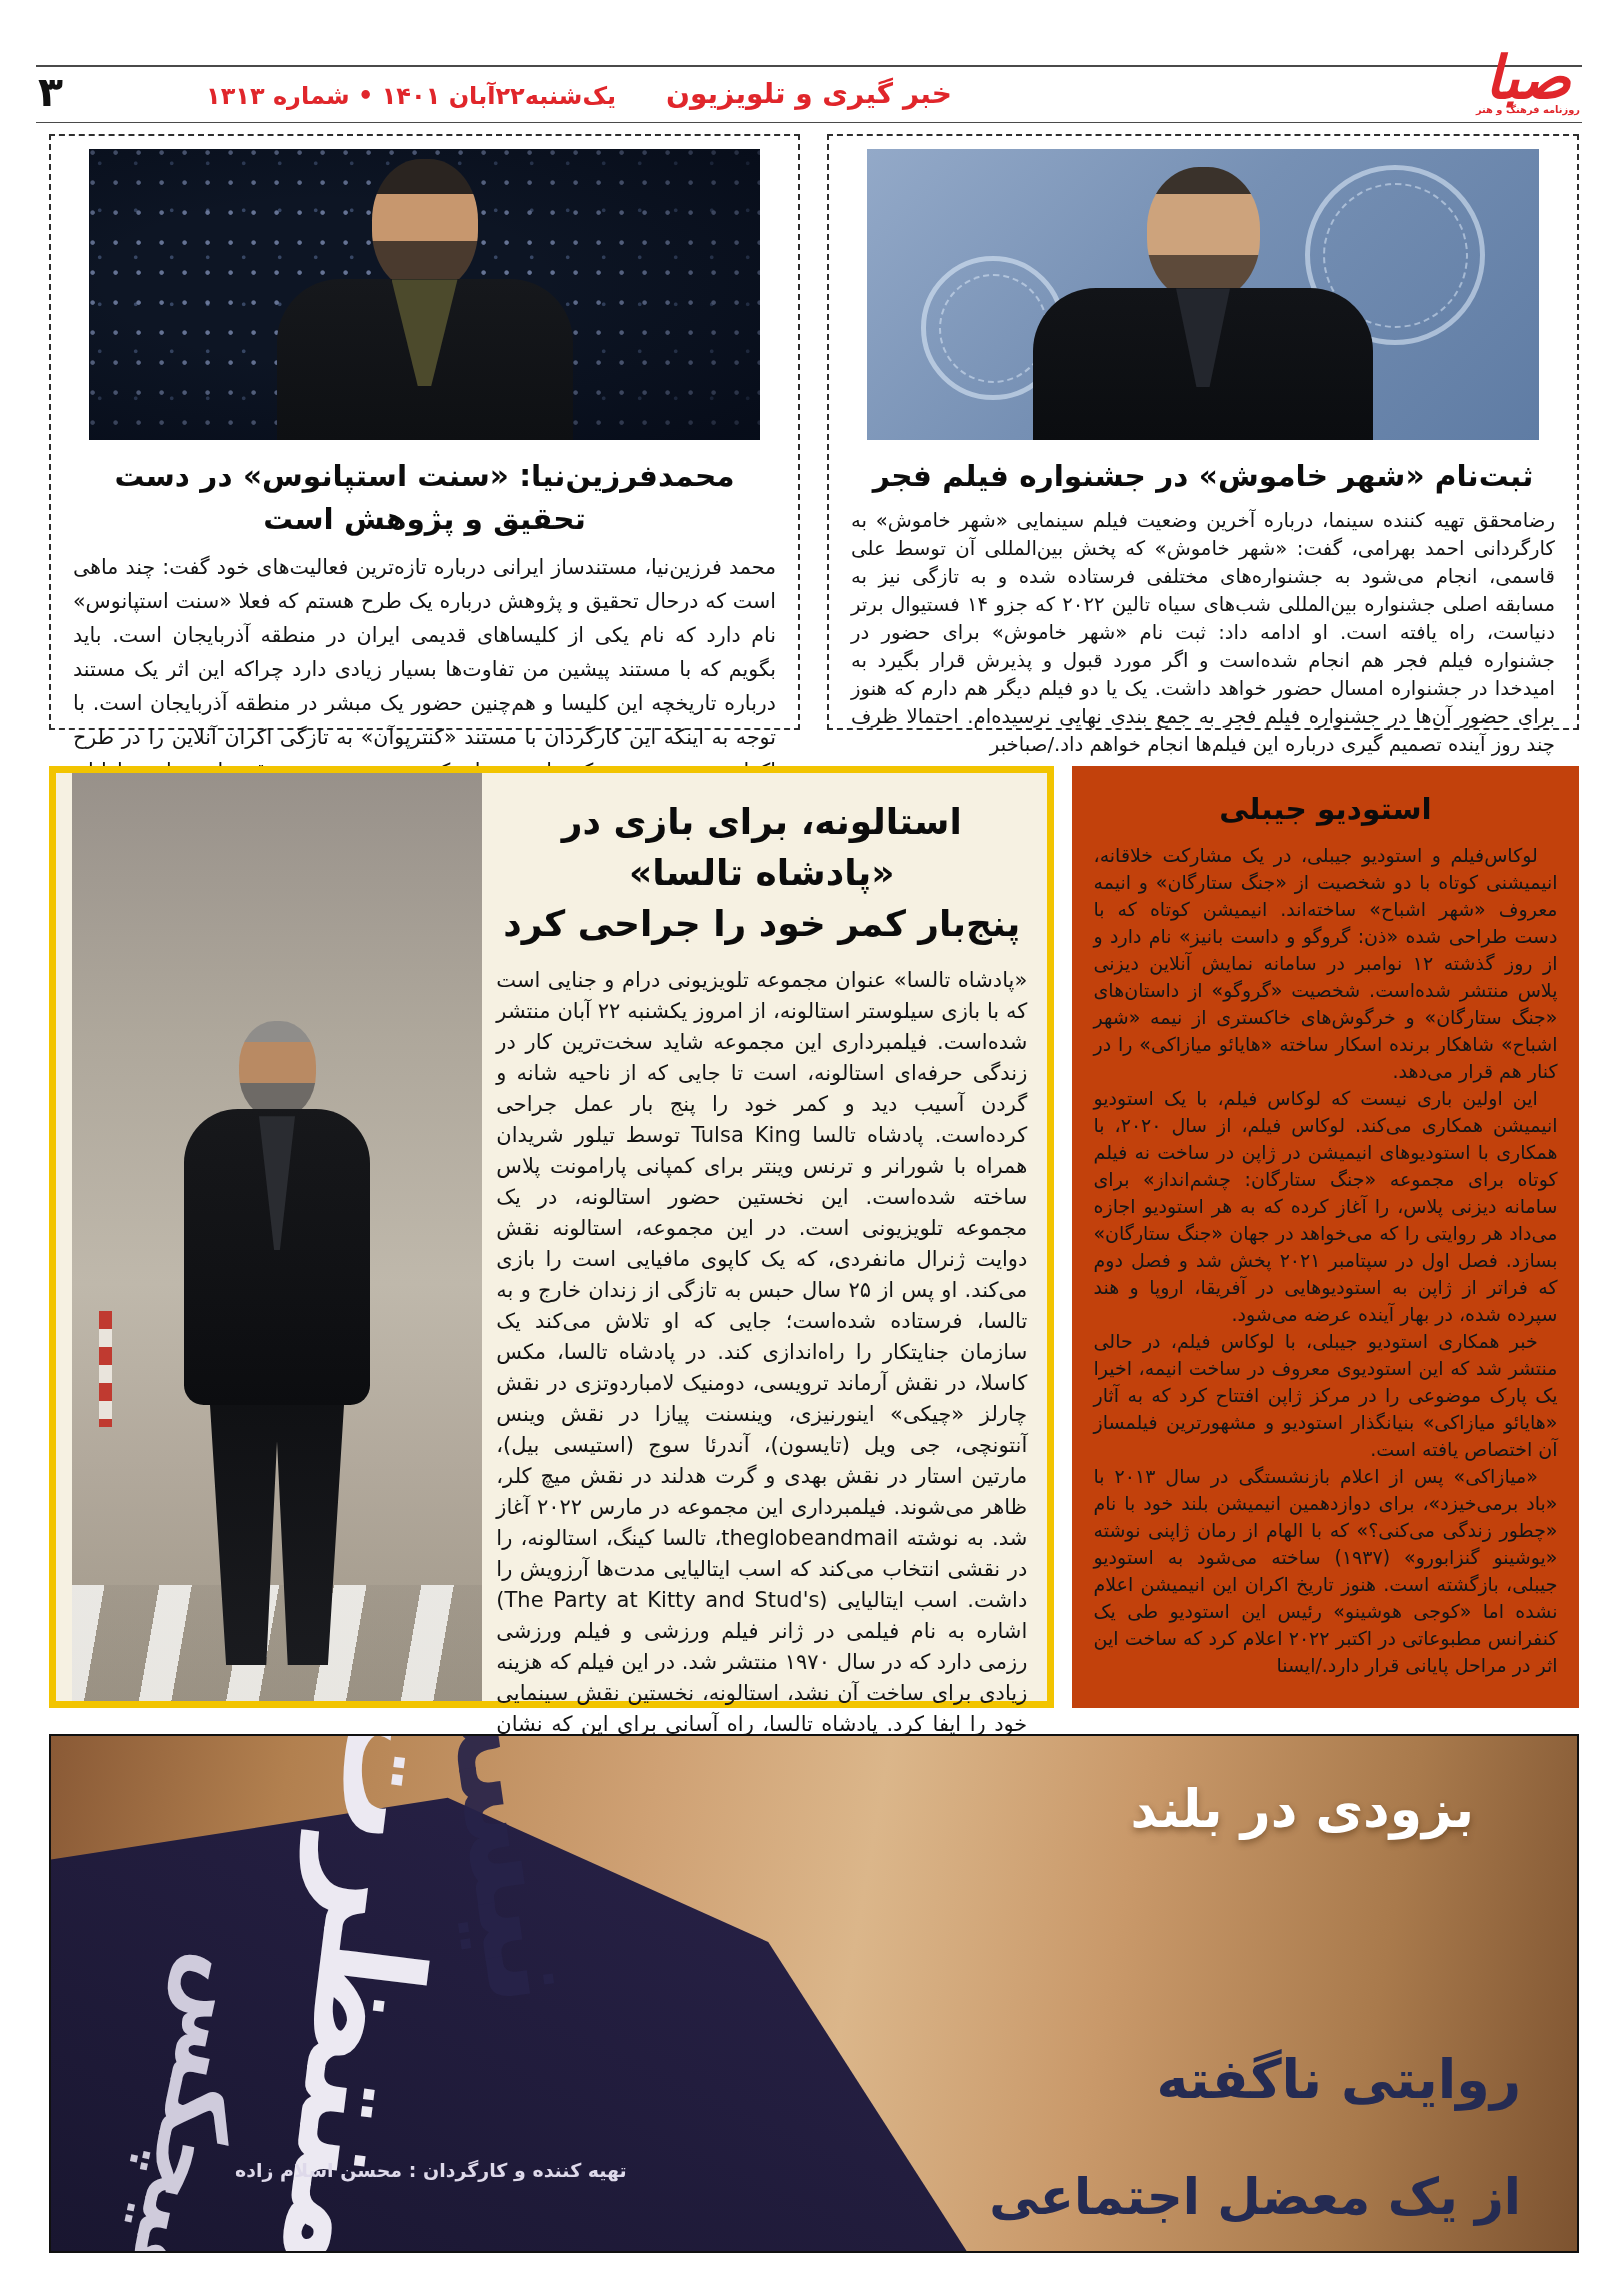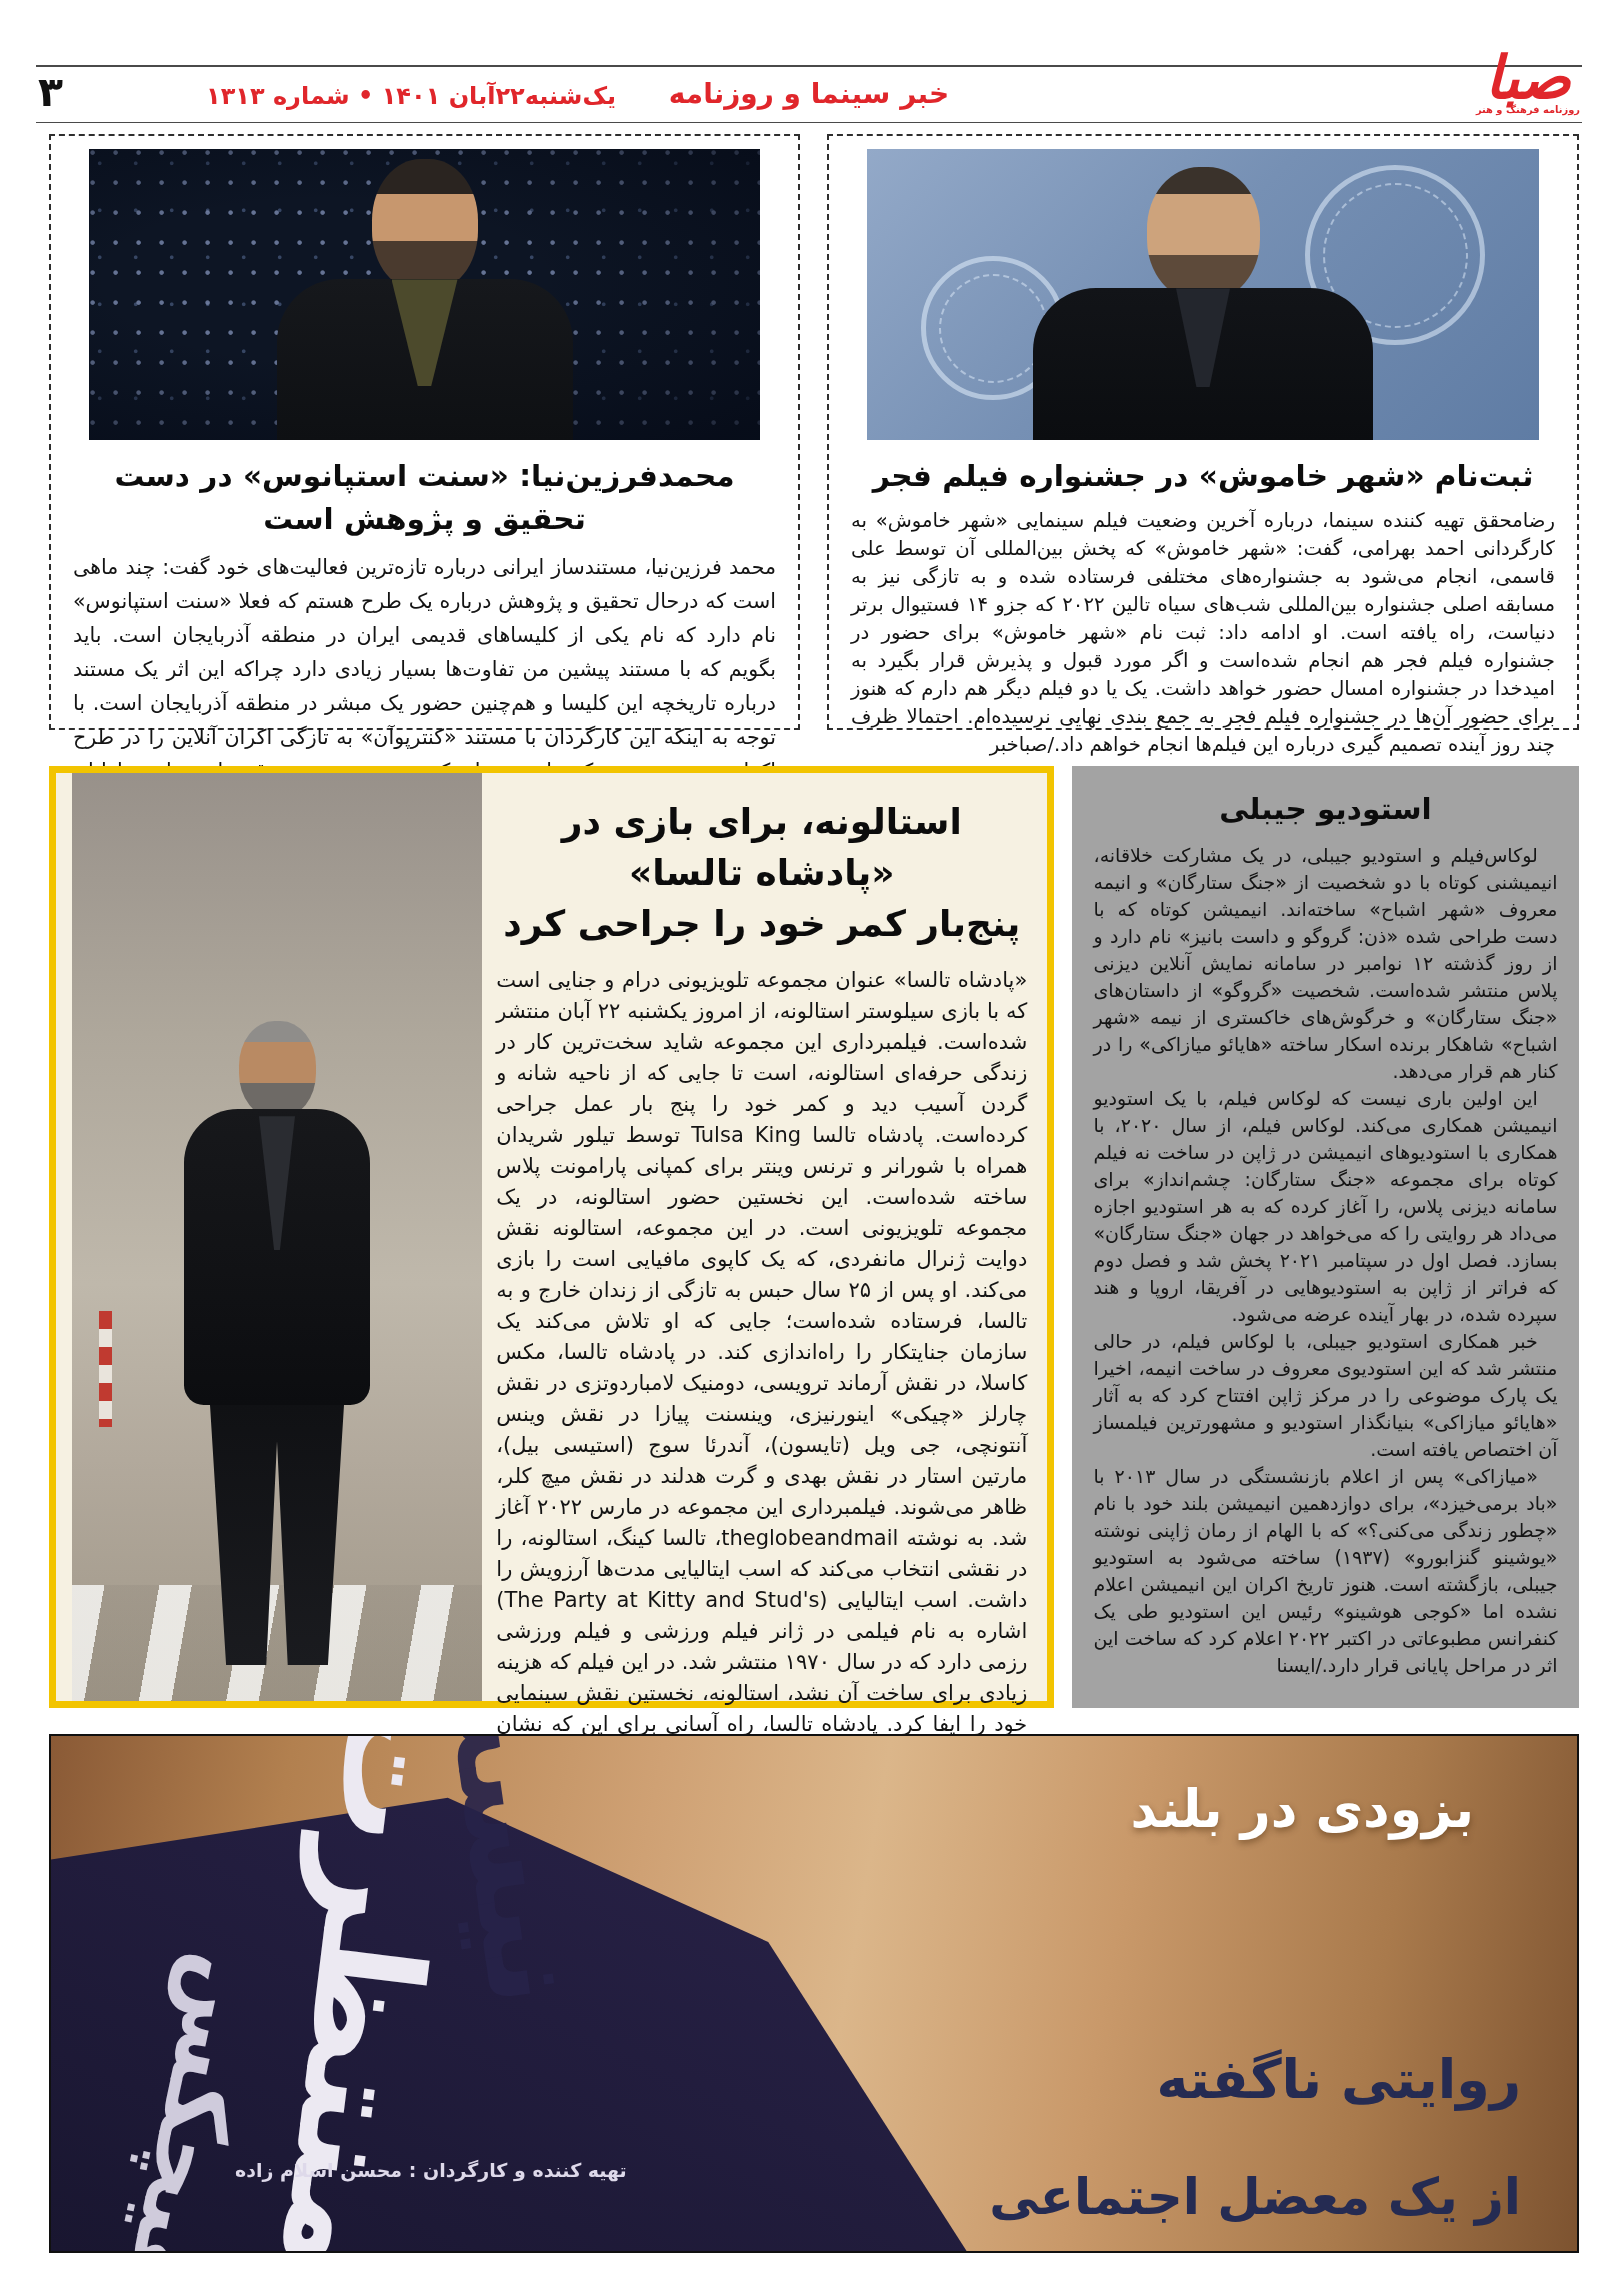--- a/index.html
+++ b/index.html
@@ -60,21 +60,21 @@
   .stallone-photo{width:410px;position:relative;overflow:hidden;background:linear-gradient(180deg,#98918a 0%,#aea79b 28%,#bfb8ab 55%,#b2a99c 74%,#a09788 100%);}
   .pole{position:absolute;left:27px;top:58%;width:13.4px;height:116px;background:repeating-linear-gradient(180deg,#c03a30 0 18px,#e9e4dc 18px 36px);}
   .crosswalk{position:absolute;bottom:0;left:0;right:0;height:116px;background:repeating-linear-gradient(100deg,rgba(250,250,248,.8) 0 32px,rgba(120,114,104,.15) 32px 86px);}
   .st-fig{position:absolute;bottom:36px;left:50%;transform:translateX(-50%);display:flex;flex-direction:column;align-items:center;}
   .st-head{width:77px;height:97px;border-radius:46%;background:linear-gradient(180deg,#8f8d8a 0 22%,#b98a63 22% 64%,#6e6a66 64% 100%);}
   .st-torso{width:186px;height:296px;margin-top:-9px;border-radius:54px 54px 19.7px 19.7px;background:linear-gradient(180deg,#17181b,#0c0d10);position:relative;}
   .st-torso::after{content:"";position:absolute;left:50%;top:7.2px;transform:translateX(-50%);width:36px;height:134px;background:#2a2c31;clip-path:polygon(0 0,100% 0,58% 100%,42% 100%);}
   .st-legs{width:134px;height:260px;background:linear-gradient(180deg,#101114,#1a1b1f);clip-path:polygon(0 0,100% 0,88% 100%,58% 100%,50% 14%,42% 100%,12% 100%);}
 
   
-  .ghibli{position:absolute;left:1072px;top:766px;width:507px;height:942px;background:#a3a3a3;box-sizing:border-box;padding:21.5px 21.5px 0;}
+  .ghibli{position:absolute;left:1072px;top:766px;width:507px;height:942px;background:#c2410c;box-sizing:border-box;padding:21.5px 21.5px 0;}
   .gh-headline{text-align:center;font-weight:bold;font-size:29.6px;line-height:1.42;color:#0c0c0c;}
   .gh-body{margin-top:12.5px;}
   .gh-body p{margin:0;font-size:19px;line-height:27px;color:#151515;text-align:justify;text-align-last:right;text-indent:19.7px;}
 
   
   .poster{position:absolute;left:49px;top:1734px;width:1530px;height:519px;border:2.7px solid #101010;box-sizing:border-box;overflow:hidden;
     background:linear-gradient(100deg,#8a5a36 0%,#b2804f 15%,#cfa174 38%,#dbb68a 52%,#c9996a 68%,#a97a4c 85%,#7d5330 100%);}
   .poster-wedge{position:absolute;inset:0;background:linear-gradient(25deg,#191630 0%,#262044 55%,#332a52 100%);
     clip-path:polygon(0 24%,26% 12%,47% 40%,60% 100%,0 100%);}
   .calli{position:absolute;font-weight:bold;white-space:nowrap;}
@@ -88,21 +88,21 @@
 </style>
 </head>
 <body>
 
 <div class="page">
 
   <div class="rule rule-top"></div>
   <div class="rule rule-bottom"></div>
   <div class="page-num">۳</div>
   <div class="date-issue">یک‌شنبه۲۲آبان ۱۴۰۱ • شماره ۱۳۱۳</div>
-  <div class="section-title">خبر سینما و روزنامه</div>
+  <div class="section-title">خبر گیری و تلویزیون</div>
   <div class="logo">
     <div class="logo-word">صبا</div>
     <div class="logo-tag">روزنامه فرهنگ و هنر</div>
   </div>
 
   <div class="dash-box boxA">
     <div class="photo-frame photoA">
       <div class="lights"></div>
       <div class="vignette"></div>
       <div class="figure">

